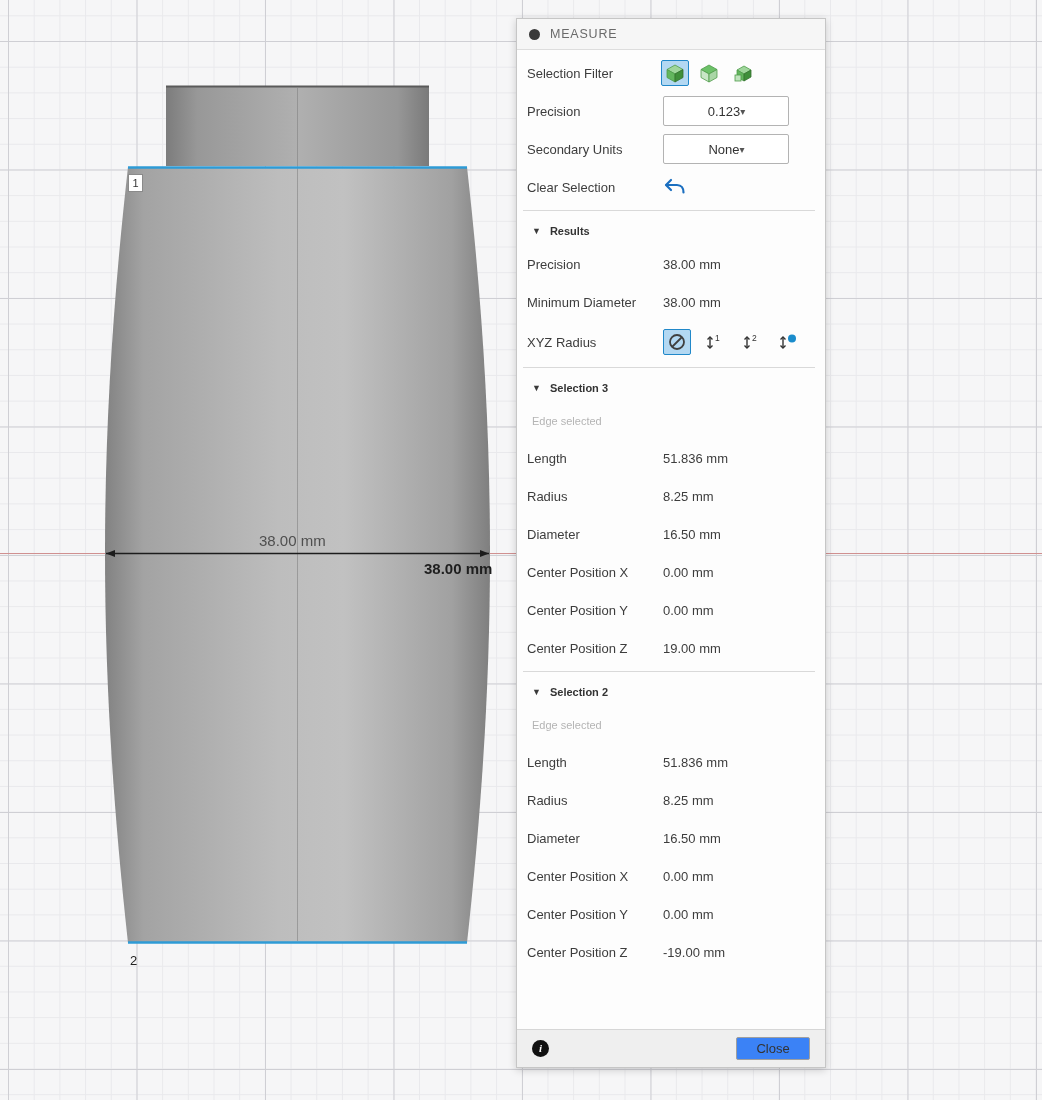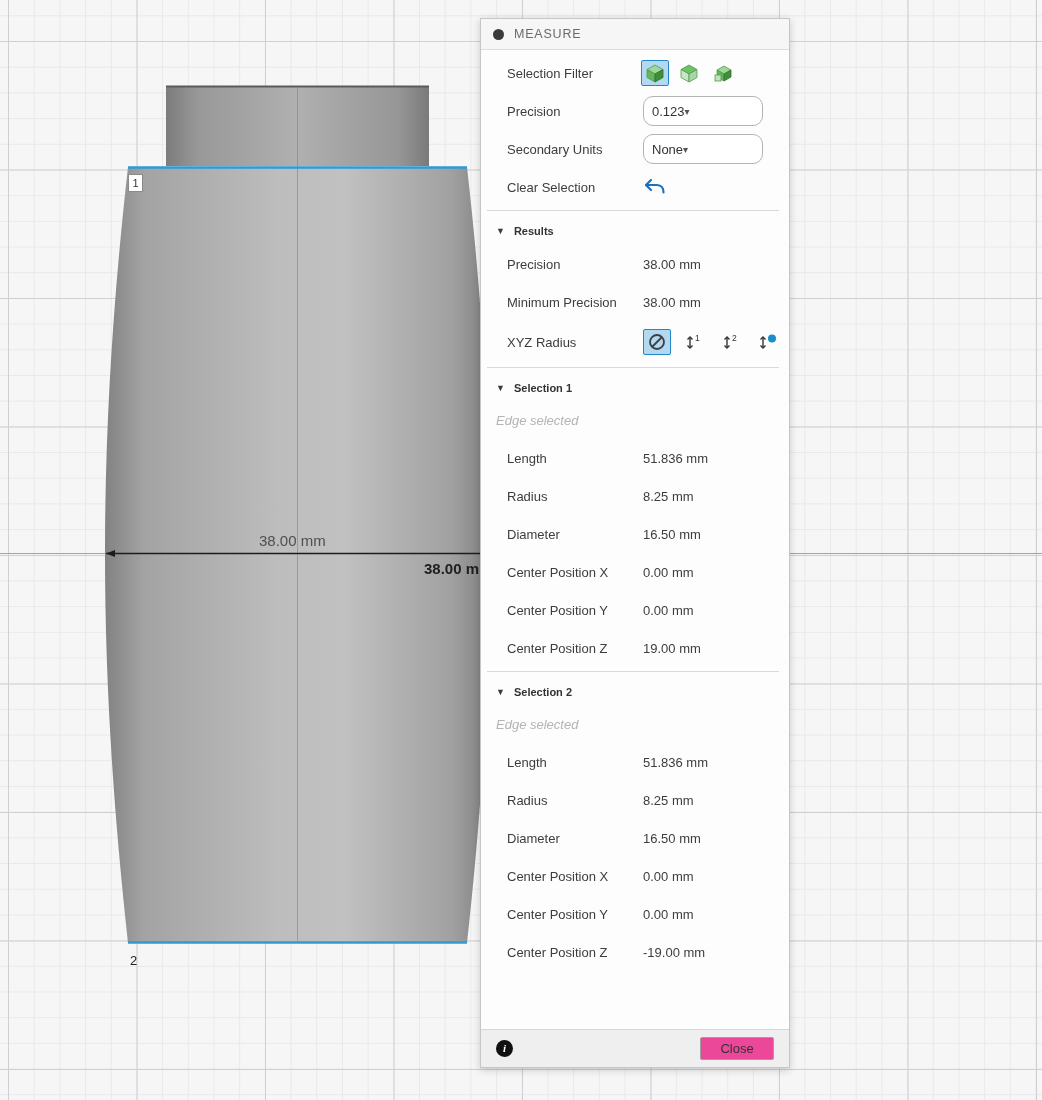--- a/index.html
+++ b/index.html
@@ -26,63 +26,63 @@
 
   .dim-label-main { position:absolute; left:259px; top:532px; z-index:3; font-size:15px; color:#4f4f4f; }
   .dim-label-cursor { position:absolute; left:424px; top:560px; z-index:3; font-size:15px; font-weight:600; color:#1e1e1e; }
   .sel-tag-1 { position:absolute; left:128px; top:174px; z-index:3; width:15px; height:18px;
     background:#fff; border:1px solid #8a8a8a; font-size:11px; color:#333;
     display:flex; align-items:center; justify-content:center; }
   .sel-tag-2 { position:absolute; left:130px; top:953px; z-index:3; font-size:13px; color:#222; }
 
   
   .panel {
-    position:absolute; left:480px; top:18px; width:310px; height:1050px; z-index:10;
+    position:absolute; left:516px; top:18px; width:310px; height:1050px; z-index:10;
     background:#fdfdfd; border:1px solid #c6c6c6; box-shadow:0 2px 8px rgba(0,0,0,.18);
     display:flex; flex-direction:column;
   }
   .panel-header {
     height:31px; flex:0 0 31px; background:#f6f6f6; border-bottom:1px solid #ddd;
     display:flex; align-items:center; padding:0 12px; cursor:move;
   }
   .handle-dot { width:11px; height:11px; border-radius:50%; background:#3a3a3a; margin-right:10px; }
   .panel-title { font-size:12.5px; letter-spacing:.8px; color:#6a6a6a; }
   .panel-body { flex:1 1 auto; overflow:hidden; padding-top:4px; }
 
-  .ctl-row, .val-row { display:flex; align-items:center; height:38px; padding:0 26px; }
+  .ctl-row, .val-row { display:flex; align-items:center; height:38px; padding:0 10px; }
   .lbl { width:132px; flex:0 0 132px; font-size:13px; color:#3d3d3d; }
   .val { margin-left:4px; font-size:13px; color:#3d3d3d; }
 
   .select {
-    margin-left:4px; width:126px; height:30px; border:1px solid #b3b3b3; border-radius:10px;
-    background:#fff; display:flex; align-items:center; justify-content:flex-start;
+    margin-left:4px; width:126px; height:30px; border:1px solid #b3b3b3; border-radius:2px;
+    background:#fff; display:flex; align-items:center; justify-content:center;
     padding:0 7px 0 8px; font-size:13px; color:#333; cursor:default;
   }
   .select .chev { font-size:10px; color:#555; }
 
   .filters { margin-left:2px; display:flex; gap:6px; }
   .icon-btn { width:28px; height:26px; display:flex; align-items:center; justify-content:center;
     border:1px solid transparent; border-radius:2px; cursor:pointer; }
   .icon-btn.selected { background:#b3d8f2; border-color:#2188c9; }
   .xyz-group { margin-left:4px; display:flex; gap:9px; }
 
   .checkbox { margin-left:4px; width:16px; height:16px; background:#ececec; border:1px solid #979797;
     border-radius:3px; box-shadow:inset 0 1px 2px rgba(0,0,0,.15); cursor:pointer; }
 
   .hr { height:1px; background:#d9d9d9; margin:4px 10px 2px 6px; }
   .sec-header { display:flex; align-items:center; height:32px; padding:4px 15px 0; }
   .tri { font-size:9px; color:#3a3a3a; margin-right:9px; }
   .sec-title { font-size:11px; font-weight:700; color:#333; }
-  .status-row { height:37px; display:flex; align-items:center; padding:0 15px; font-size:13px; color:#b4b4b4;font-style:italic; }
+  .status-row { height:37px; display:flex; align-items:center; padding:0 15px; font-size:11px; color:#b4b4b4; }
 
   .panel-footer { flex:0 0 38px; border-top:1px solid #d6d6d6; background:#efefef;
     display:flex; align-items:center; justify-content:space-between; padding:0 15px; }
   .info-icon { width:17px; height:17px; border-radius:50%; background:#111; color:#fff;
     font:italic 700 11px/17px "Liberation Serif", serif; text-align:center; cursor:pointer; }
-  .close-btn { width:74px; height:23px; background:#ec4899; border:1px solid #9f9f9f; border-radius:2px;
+  .close-btn { width:74px; height:23px; background:#3b82f6; border:1px solid #9f9f9f; border-radius:2px;
     font-family:"Liberation Sans", sans-serif; font-size:13px; color:#333; cursor:pointer; }
 </style>
 </head>
 <body>
 
 <div class="viewport">
   <div class="axis-x"></div>
 
   <svg class="model-svg" width="560" height="1000" viewBox="0 0 560 1000">
     <defs>
@@ -192,21 +192,21 @@
 
     <div class="sec-header">
       <span class="tri">▼</span>
       <span class="sec-title">Results</span>
     </div>
     <div class="val-row">
       <span class="lbl">Precision</span>
       <span class="val">38.00 mm</span>
     </div>
     <div class="val-row">
-      <span class="lbl">Minimum Precision</span>
+      <span class="lbl">Minimum Diameter</span>
       <span class="val">38.00 mm</span>
     </div>
 
     <div class="ctl-row" style="height:42px">
       <span class="lbl">XYZ Radius</span>
       <div class="xyz-group">
         <span class="icon-btn selected">
           <svg width="20" height="20" viewBox="0 0 20 20">
             <circle cx="10" cy="10" r="7" fill="none" stroke="#3f3f3f" stroke-width="1.8"></circle>
             <line x1="5" y1="15" x2="15" y2="5" stroke="#3f3f3f" stroke-width="1.8"></line>
@@ -236,21 +236,21 @@
             <circle cx="15" cy="6.5" r="4" fill="#1a8ccc"></circle>
           </svg>
         </span>
       </div>
     </div>
 
     <div class="hr"></div>
 
     <div class="sec-header">
       <span class="tri">▼</span>
-      <span class="sec-title">Selection 1</span>
+      <span class="sec-title">Selection 3</span>
     </div>
     <div class="status-row">Edge selected</div>
     <div class="val-row">
       <span class="lbl">Length</span>
       <span class="val">51.836 mm</span>
     </div>
     <div class="val-row">
       <span class="lbl">Radius</span>
       <span class="val">8.25 mm</span>
     </div>

